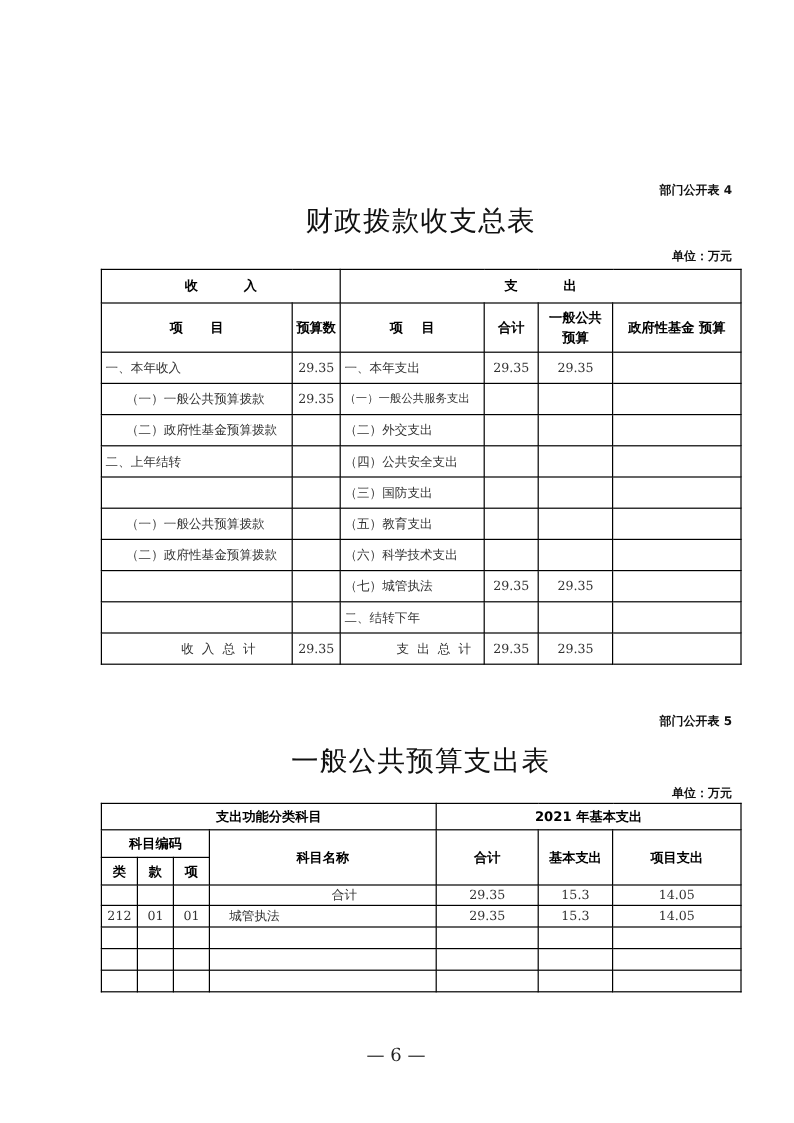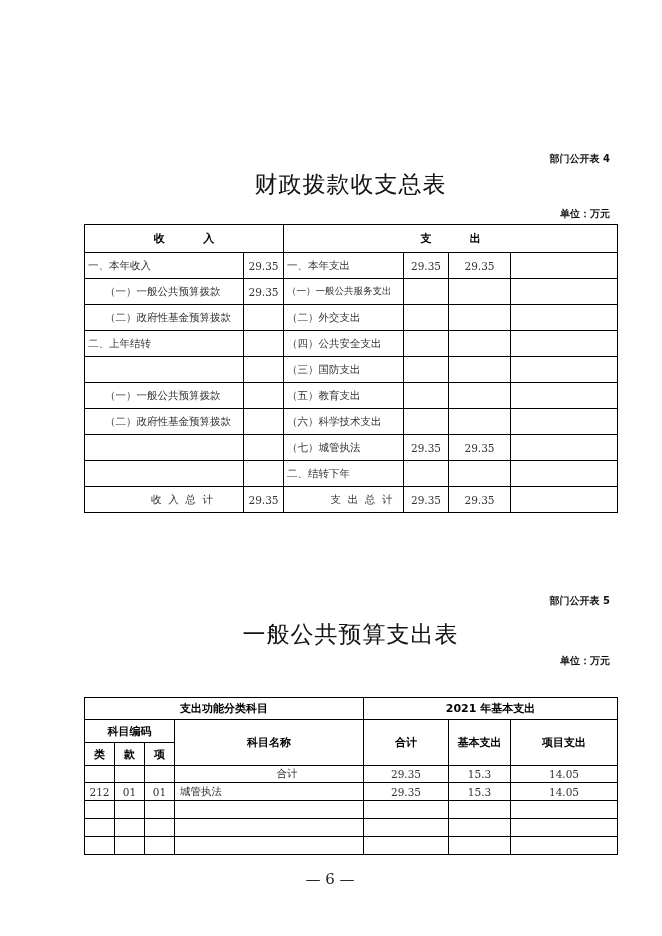--- a/index.html
+++ b/index.html
@@ -33,20 +33,28 @@
       <col style="width:120px">
       <col style="width:45px">
       <col style="width:62px">
       <col style="width:107px">
   </colgroup>
   <tbody>
       <tr style="height:28px">
     <td colspan="2" class="hd" style="white-space:pre">收          入</td>
     <td colspan="4" class="hd" style="white-space:pre">支          出</td>
   </tr>
+  <tr style="height:41px">
+    <td class="hd" style="white-space:pre">项      目</td>
+    <td class="hd wrap">预算数</td>
+    <td class="hd" style="white-space:pre">项    目</td>
+    <td class="hd">合计</td>
+    <td class="hd wrap" style="padding:0 6px">一般公共预算</td>
+    <td class="hd">政府性基金 预算</td>
+  </tr>
   <tr style="height:26px">
     <td class="lft">一、本年收入</td>
     <td class="num">29.35</td>
     <td class="lft">一、本年支出</td>
     <td class="num">29.35</td>
     <td class="num">29.35</td>
     <td class="num"></td>
   </tr>
   <tr style="height:26px">
     <td class="ind">（一）一般公共预算拨款</td>
@@ -120,21 +128,21 @@
     <td class="num">29.35</td>
     <td class="num"></td>
   </tr>
 </tbody>
   </table>
 
 <div class="abs tag" style="left:450px; top:594px; width:160px;">部门公开表 5</div>
 <div class="abs title" style="left:84px; top:619px; width:533px;">一般公共预算支出表</div>
 <div class="abs unit" style="left:450px; top:654px; width:160px;">单位：万元</div>
 
-<table style="left:84px; top:669px; width:533px;margin-top:28px;">
+<table style="left:84px; top:669px; width:533px;">
   <colgroup>
     <col style="width:30px">
       <col style="width:30px">
       <col style="width:30px">
       <col style="width:189px">
       <col style="width:85px">
       <col style="width:62px">
       <col style="width:107px">
   </colgroup>
   <tbody>
@@ -160,21 +168,21 @@
     <td class="num"></td>
     <td class="ctr">合计</td>
     <td class="num">29.35</td>
     <td class="num">15.3</td>
     <td class="num">14.05</td>
   </tr>
   <tr style="height:18px">
     <td class="num">212</td>
     <td class="num">01</td>
     <td class="num">01</td>
-    <td class="lft" style="padding-left:5px">城管执法</td>
+    <td class="lft" style="padding-left:16px">城管执法</td>
     <td class="num">29.35</td>
     <td class="num">15.3</td>
     <td class="num">14.05</td>
   </tr>
   <tr style="height:18px">
     <td class="num"></td>
     <td class="num"></td>
     <td class="num"></td>
     <td class="lft"></td>
     <td class="num"></td>

